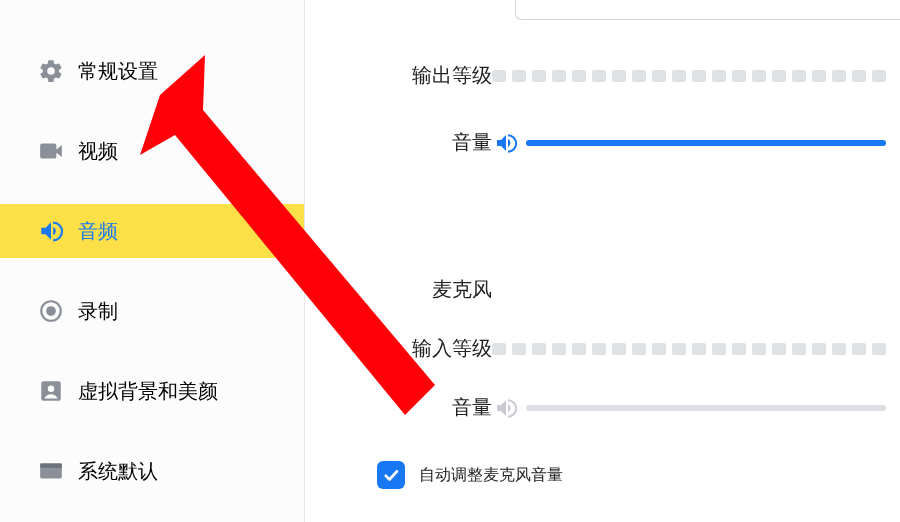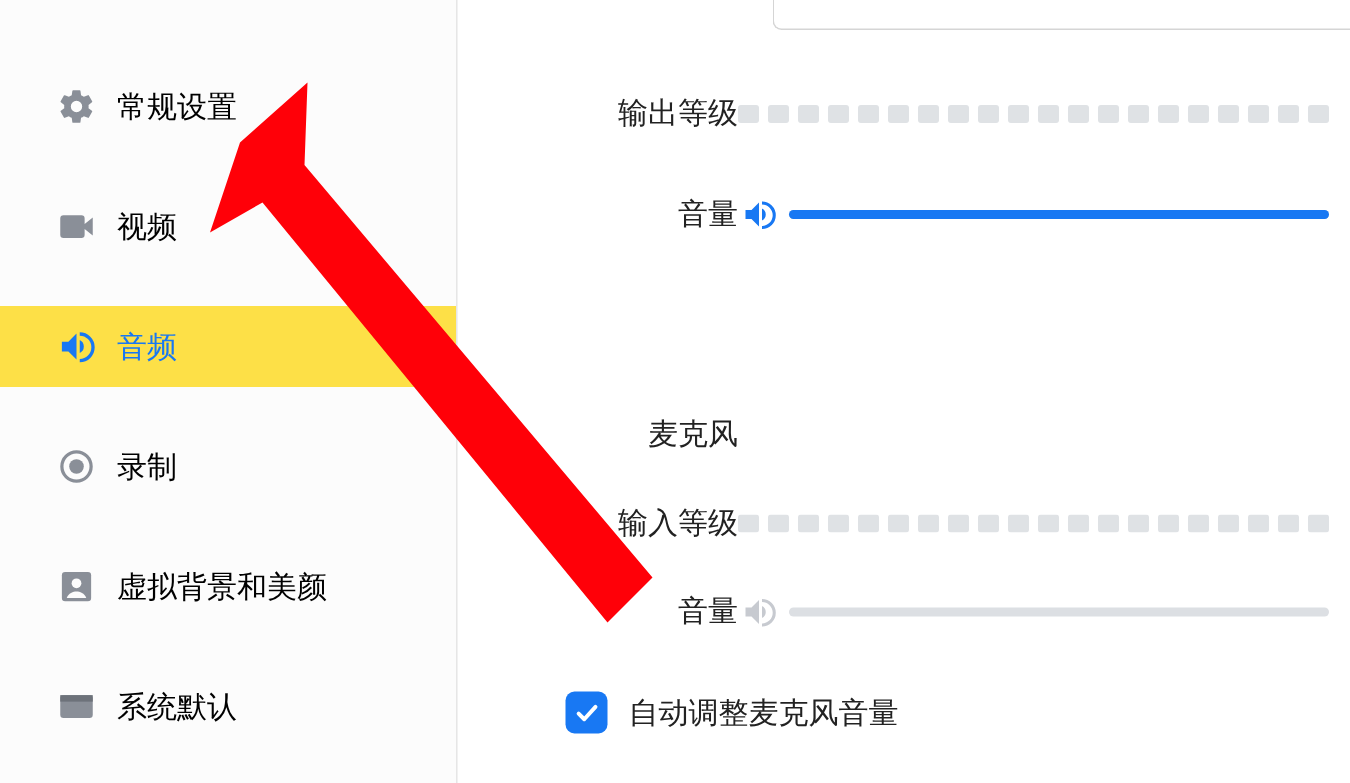--- a/index.html
+++ b/index.html
@@ -139,21 +139,21 @@
     }
     .checkbox {
       width:28px; height:28px;
       border-radius:6px;
       background:#1878f3;
       display:inline-flex; align-items:center; justify-content:center;
       margin-right:14px;
       flex-shrink:0;
     }
     .checkbox svg { width:18px; height:18px; }
-    .check-label { font-size:20px; color:#222; }
+    .check-label { font-size:16px; color:#222; }
 
     
     .arrow-annot {
       position:absolute;
       top:55px;
       left:135px;
       width:320px;
       height:390px;
       pointer-events:none;
     }

